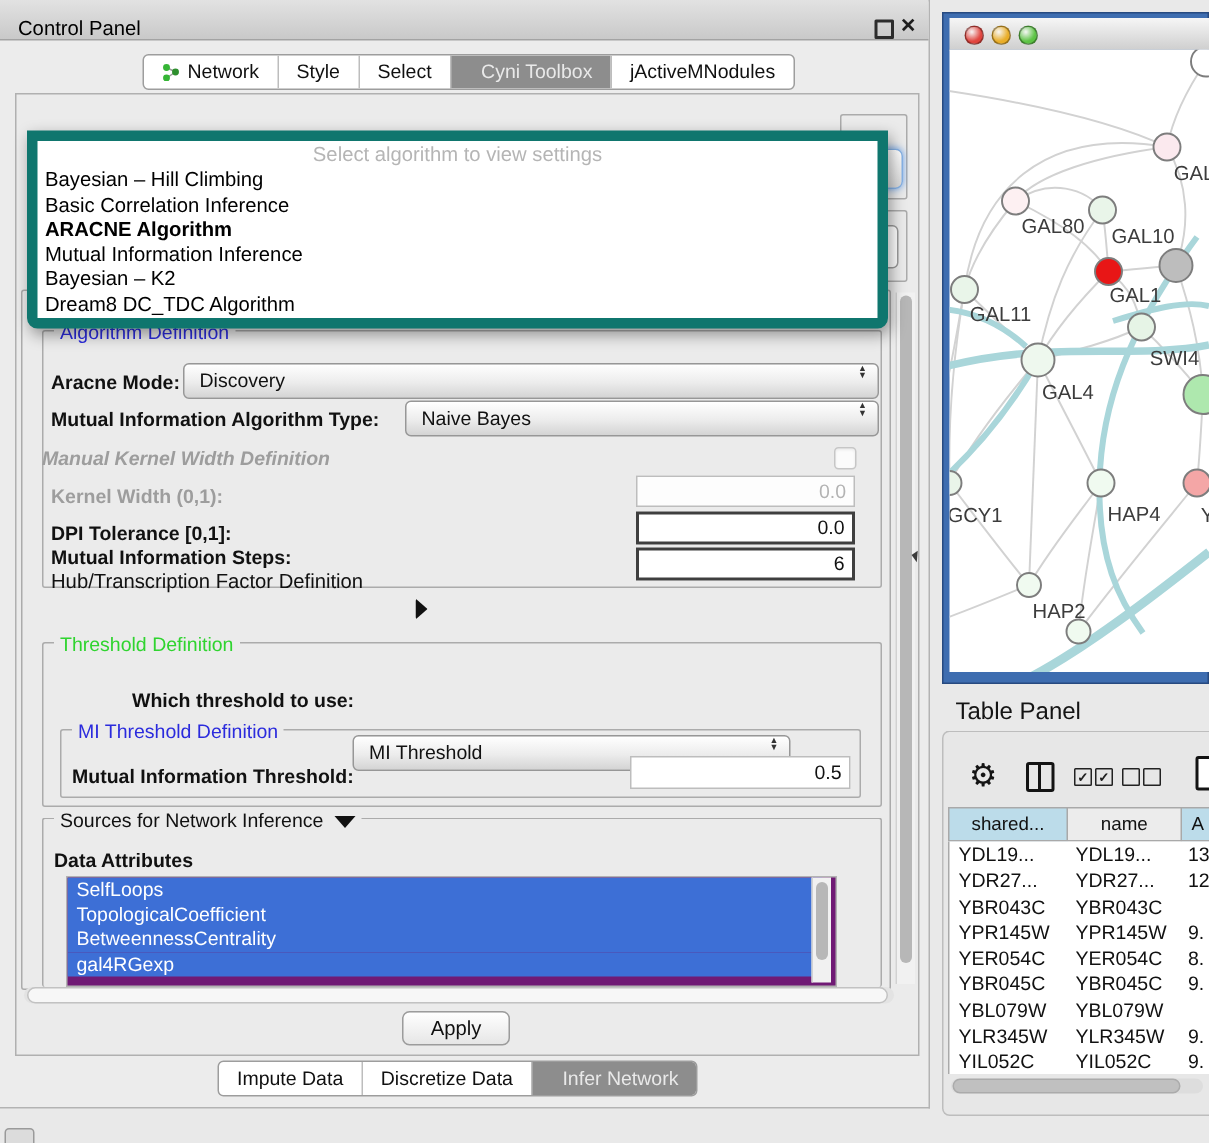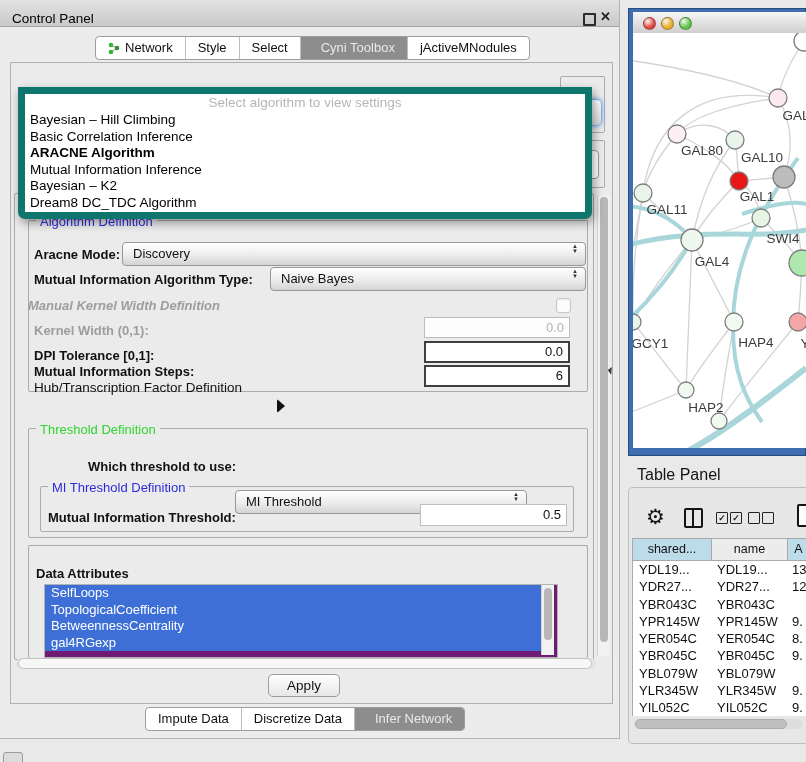--- a/index.html
+++ b/index.html
@@ -174,20 +174,24 @@
     <span>MI Threshold</span>
     <span class="arrows">▲<br>▼</span>
   </div>
 
   <div class="abs grp" style="left:40px;top:486px;width:532px;height:44px;"></div>
   <div class="legend" style="left:48px;top:480px;color:#2b2bdd;">MI Threshold Definition</div>
   <div class="lbl" style="left:48px;top:510px;">Mutual Information Threshold:</div>
   <div class="tfield" style="left:420px;top:504px;width:135px;height:20px;">0.5</div>
 
   <div class="abs grp" style="left:28px;top:545px;width:558px;height:112px;border-bottom:none;"></div>
+  <div class="legend" style="left:36px;top:539px;color:#111;">
+    <span>Sources for Network Inference</span>
+    <span style="display:inline-block;width:0;height:0;border-top:8px solid #111;border-left:7px solid transparent;border-right:7px solid transparent;vertical-align:middle;margin-left:4px;"></span>
+  </div>
   <div class="lbl" style="left:36px;top:566px;">Data Attributes</div>
   <div class="abs attr-list" id="attr-list">
       <div class="attr-item" style="background: rgb(61, 111, 214);">SelfLoops</div>
       <div class="attr-item" style="background: rgb(61, 111, 214);">TopologicalCoefficient</div>
       <div class="attr-item" style="background: rgb(61, 111, 214);">BetweennessCentrality</div>
       <div class="attr-item" style="background: rgb(61, 111, 214);">gal4RGexp</div>
     </div>
   <div class="abs vtrack" style="left:541px;top:585px;width:12px;height:70px;">
     <div class="vthumb" style="left:2px;top:3px;width:8px;height:52px;"></div>
   </div>

